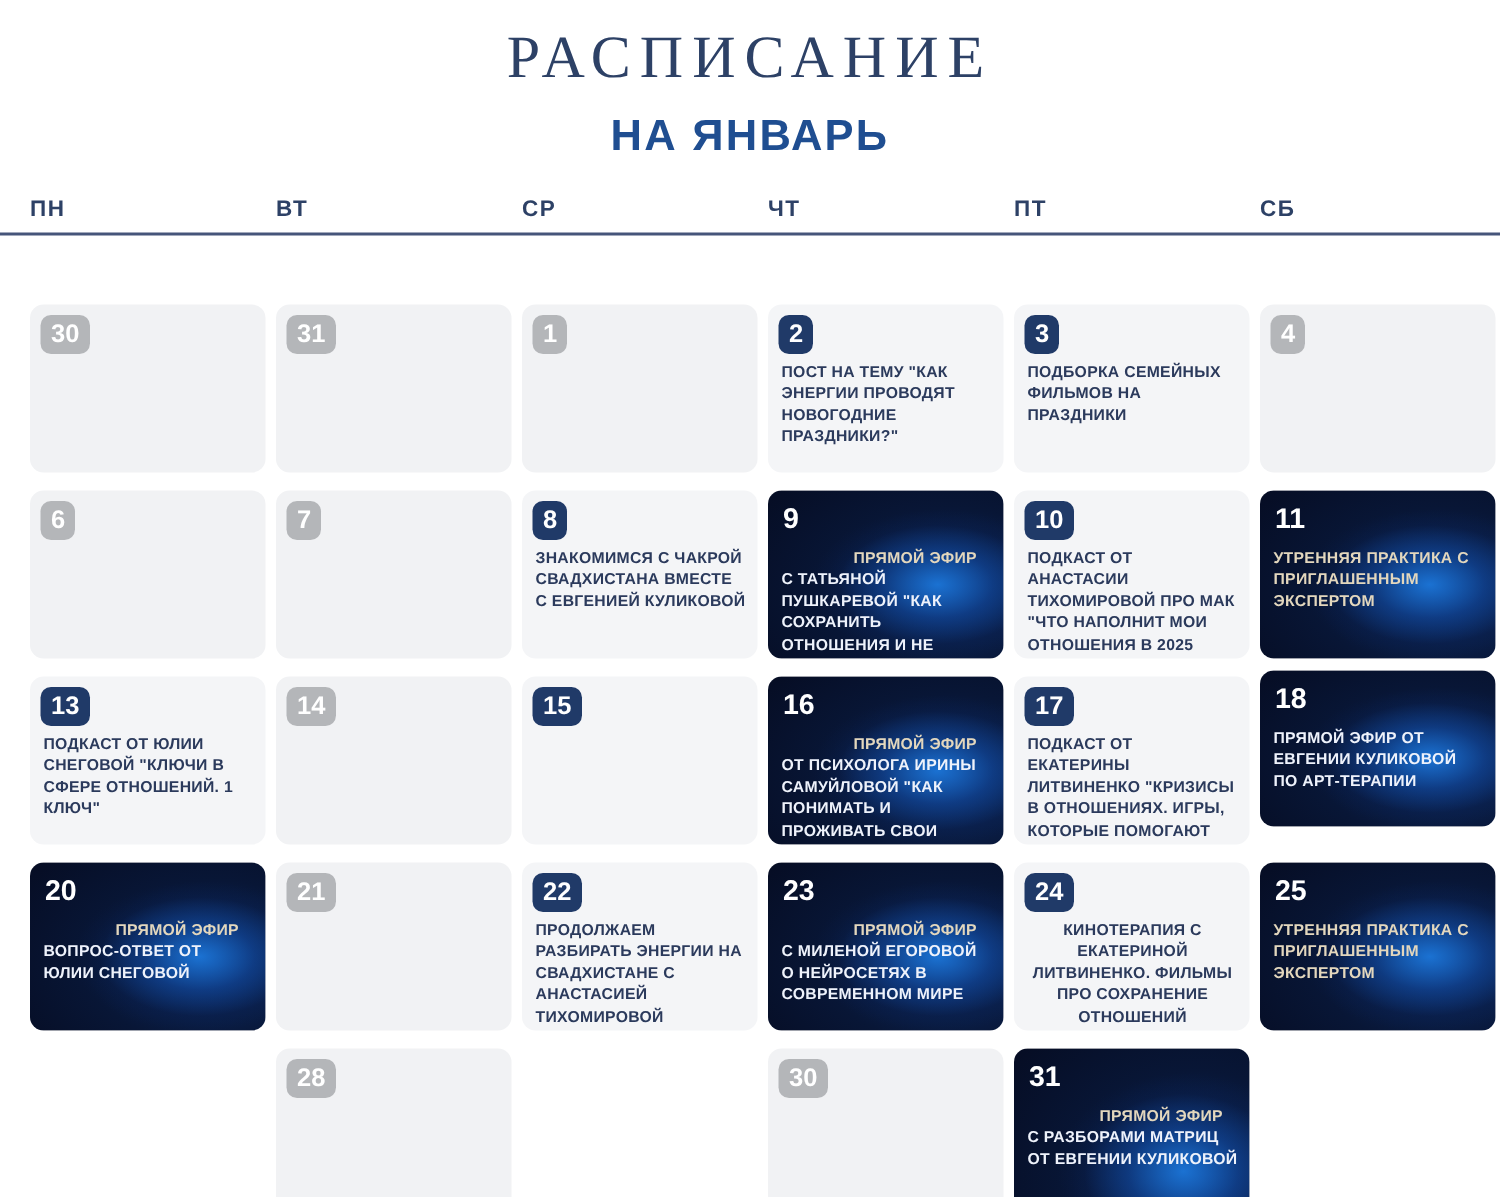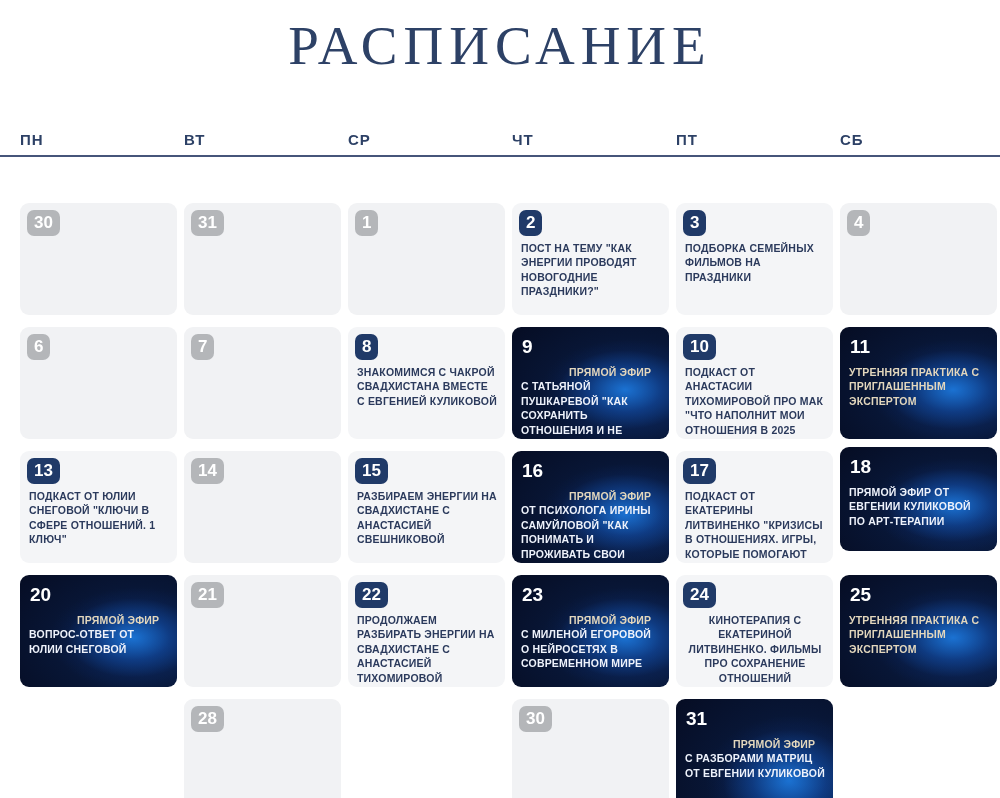--- a/index.html
+++ b/index.html
@@ -9,21 +9,21 @@
     font-family:"Liberation Sans","DejaVu Sans",sans-serif;
     overflow:hidden;
     position:relative;
   }
   .page{position:relative;width:1000px;height:798px;overflow:hidden;}
 
   
   .title{
     text-align:center;
     font-family:"Liberation Serif","DejaVu Serif",serif;
-    font-size:55px;
+    font-size:40px;
     letter-spacing:6px;
     color:#2d4166;
     font-weight:400;
     line-height:1;
     padding-top:18px;
     white-space:nowrap;
   }
   .subtitle{
     text-align:center;
     font-size:29px;
@@ -108,20 +108,21 @@
   .cell.light .body{ color:#2b3a5c; }
   .cell.dark .body{ color:#eef2fb; }
   .lead{ color:#e3d7bd; display:block;padding-left:48px; }
 </style>
 </head>
 <body>
 
 <div class="page">
 
   <div class="title">РАСПИСАНИЕ</div>
+  <div class="subtitle">НА ЯНВАРЬ</div>
 
   <div class="weekdays">
       <div class="wd" style="left: 20px;">ПН</div>
       <div class="wd" style="left: 184px;">ВТ</div>
       <div class="wd" style="left: 348px;">СР</div>
       <div class="wd" style="left: 512px;">ЧТ</div>
       <div class="wd" style="left: 676px;">ПТ</div>
       <div class="wd" style="left: 840px;">СБ</div>
     </div>
   <div class="rule"></div>
@@ -171,21 +172,20 @@
       </div>
       <div class="cell light" style="left: 20px; top: 248px; width: 157px; height: 112px;">
         <div class="badge navy">13</div>
         <div class="body"><span>ПОДКАСТ ОТ ЮЛИИ СНЕГОВОЙ "КЛЮЧИ В СФЕРЕ ОТНОШЕНИЙ. 1 КЛЮЧ"</span></div>
       </div>
       <div class="cell muted" style="left: 184px; top: 248px; width: 157px; height: 112px;">
         <div class="badge grey">14</div>
       </div>
       <div class="cell light" style="left: 348px; top: 248px; width: 157px; height: 112px;">
         <div class="badge navy">15</div>
-        <div class="body"><span>РАЗБИРАЕМ ЭНЕРГИИ НА СВАДХИСТАНЕ С АНАСТАСИЕЙ СВЕШНИКОВОЙ</span></div>
       </div>
       <div class="cell dark" style="left: 512px; top: 248px; width: 157px; height: 112px;">
         <div class="badge plain">16</div>
         <div class="body"><span class="lead">ПРЯМОЙ ЭФИР</span><span>ОТ ПСИХОЛОГА ИРИНЫ САМУЙЛОВОЙ "КАК ПОНИМАТЬ И ПРОЖИВАТЬ СВОИ ЭМОЦИИ"</span></div>
       </div>
       <div class="cell light" style="left: 676px; top: 248px; width: 157px; height: 112px;">
         <div class="badge navy">17</div>
         <div class="body"><span>ПОДКАСТ ОТ ЕКАТЕРИНЫ ЛИТВИНЕНКО "КРИЗИСЫ В ОТНОШЕНИЯХ. ИГРЫ, КОТОРЫЕ ПОМОГАЮТ УЛУЧШИТЬ ОТНОШЕНИЯ"</span></div>
       </div>
       <div class="cell dark" style="left: 840px; top: 244px; width: 157px; height: 104px;">

